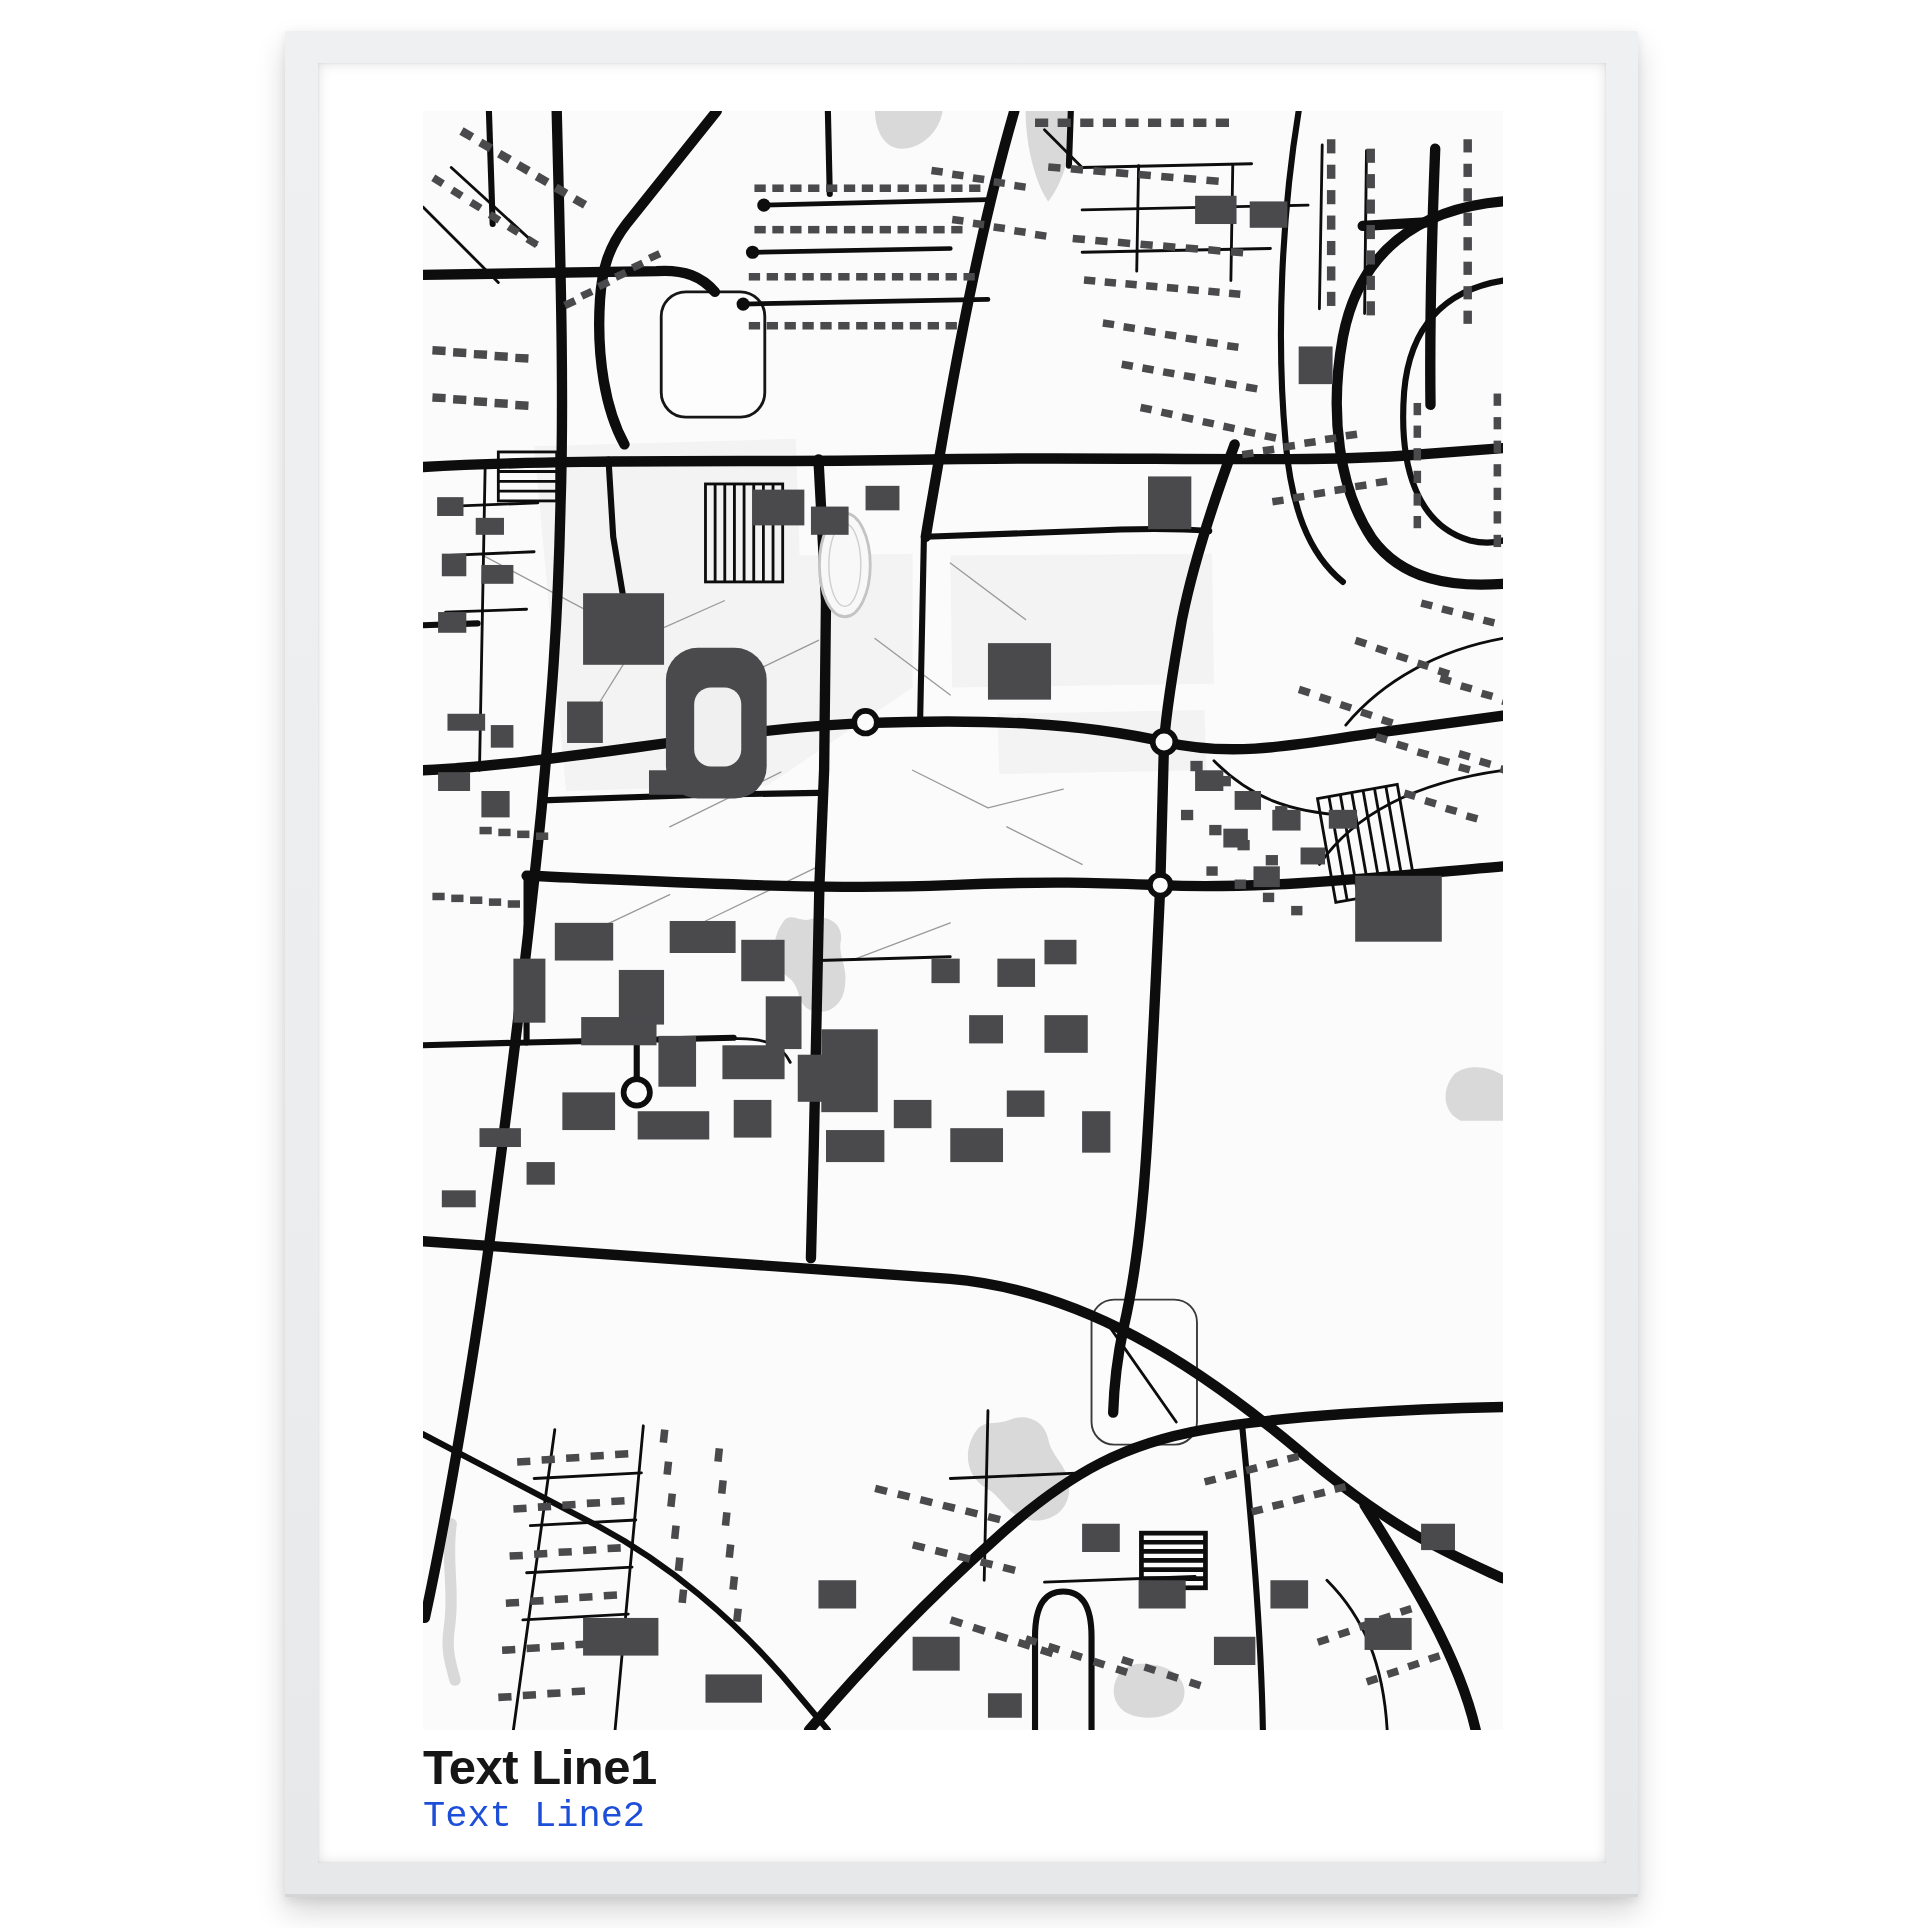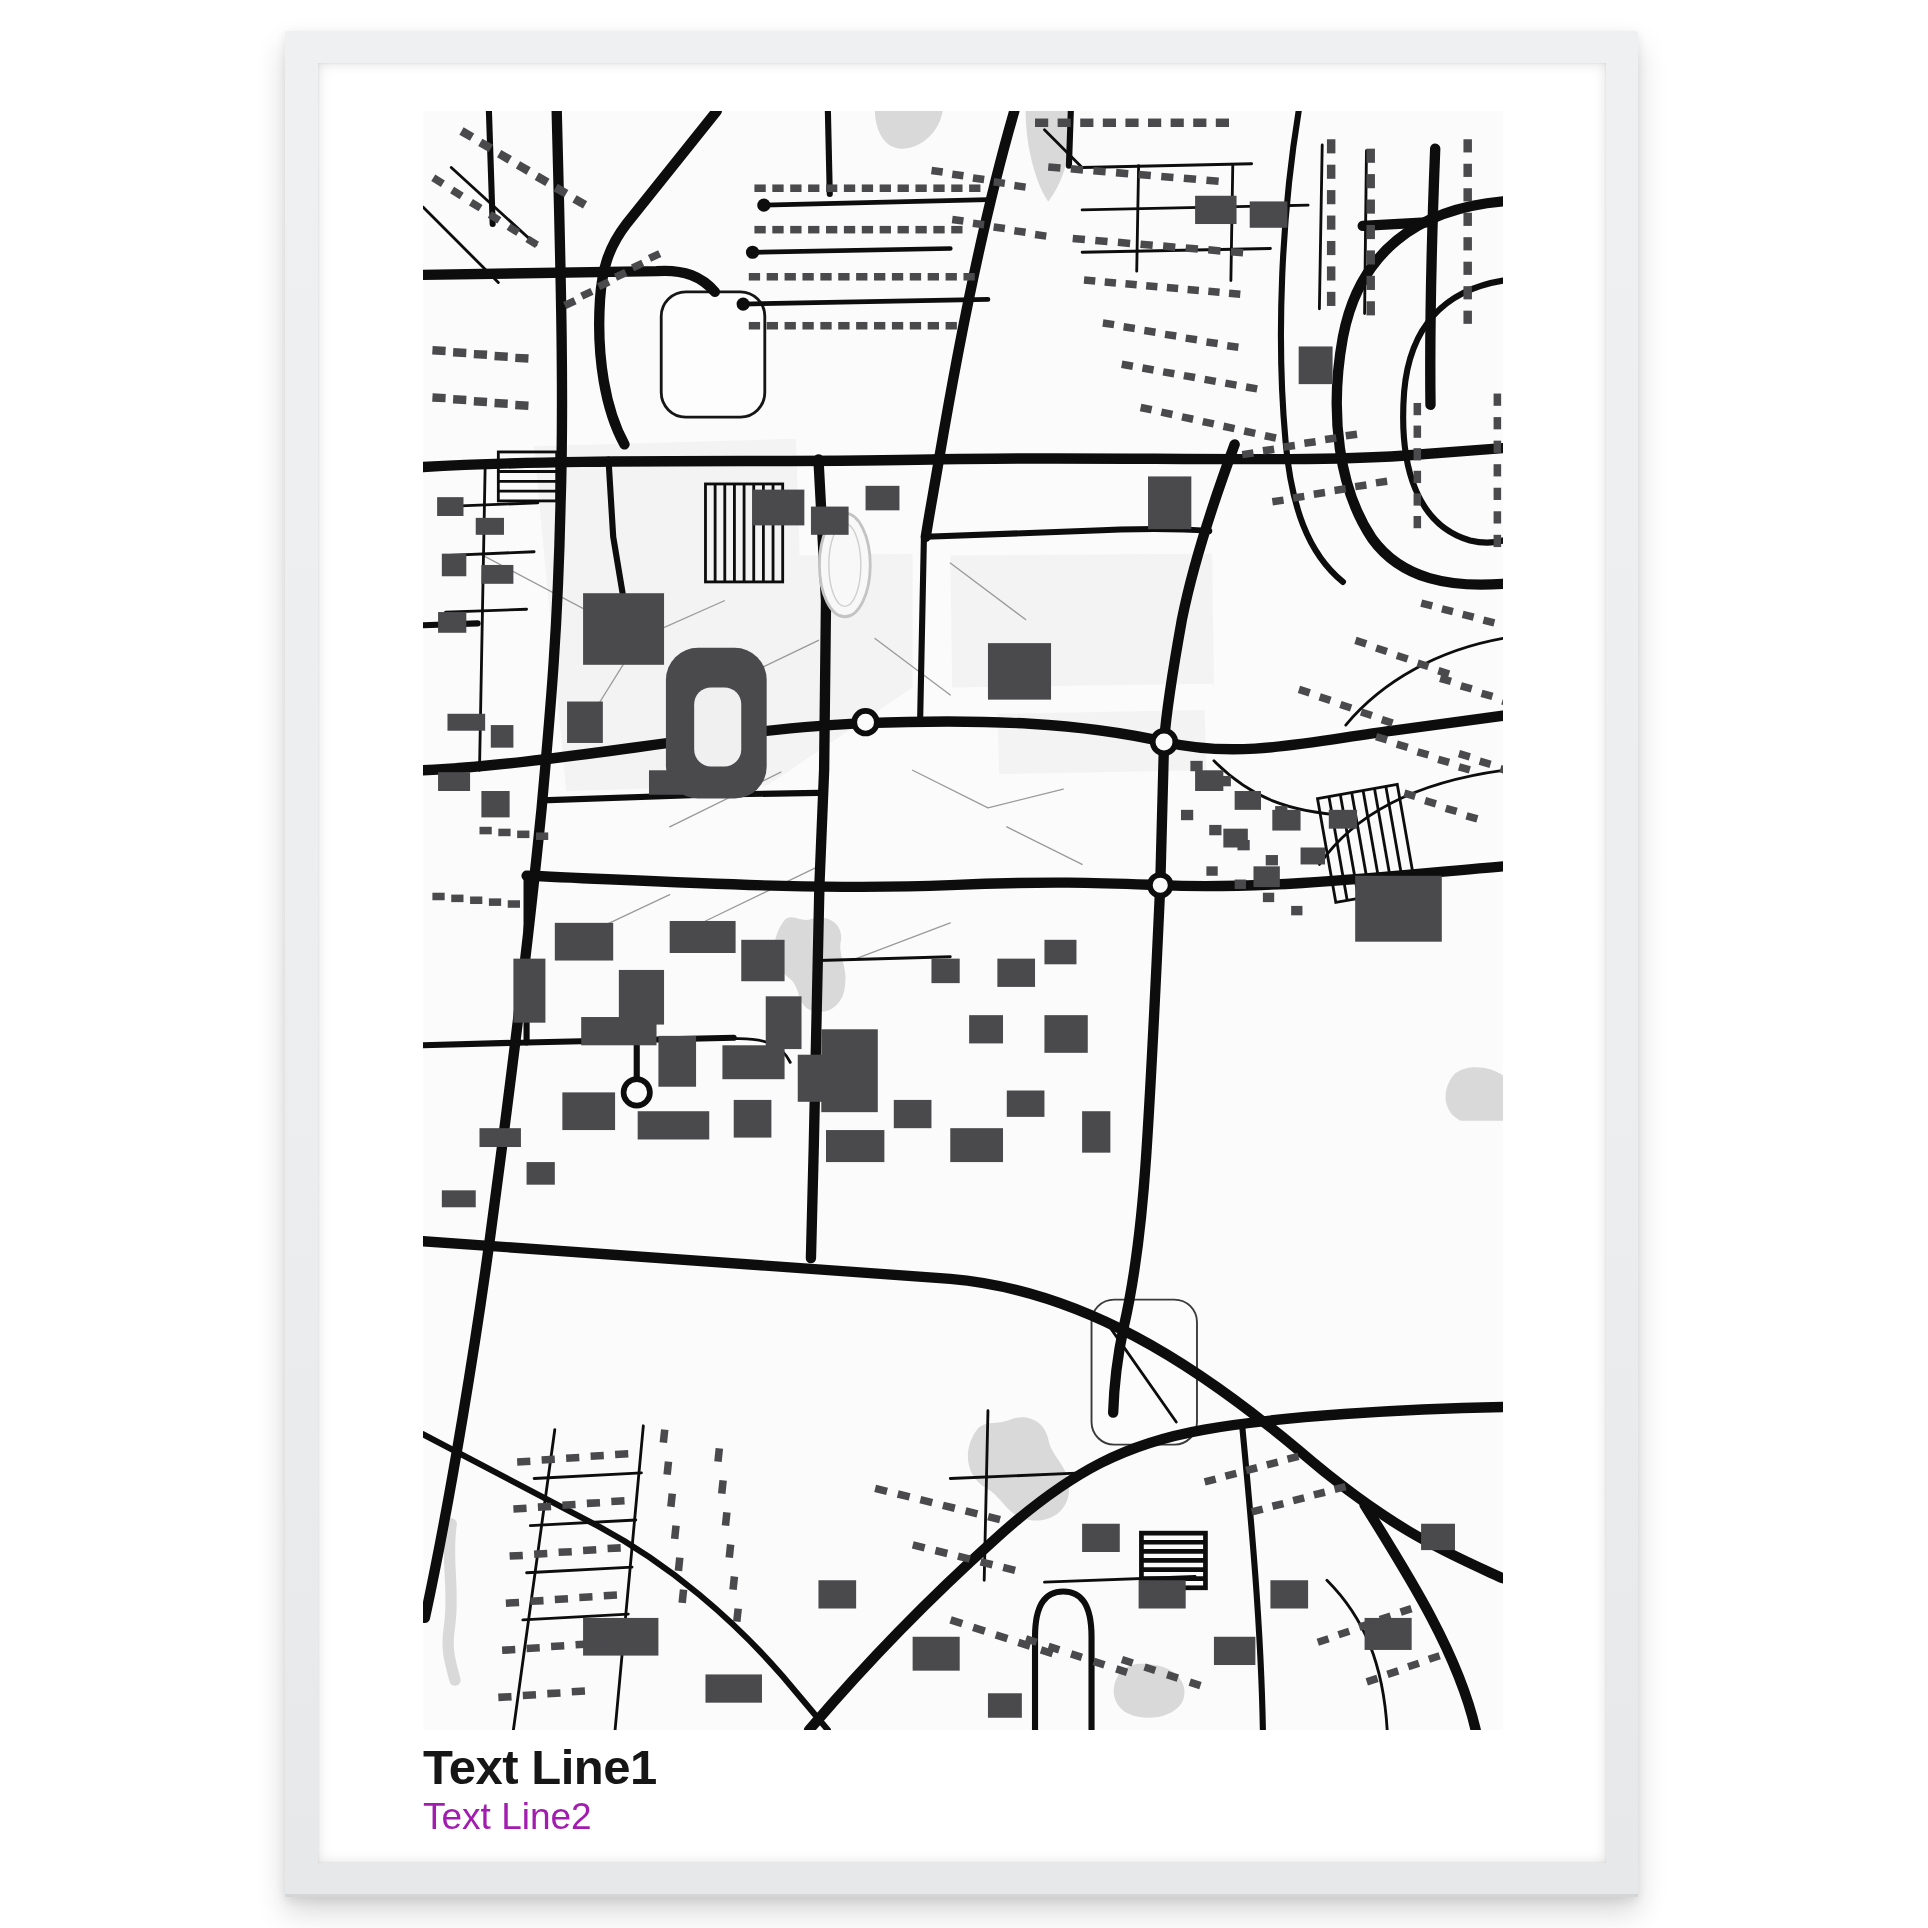--- a/index.html
+++ b/index.html
@@ -19,21 +19,21 @@
     position:absolute;left:33px;top:32px;width:1288px;height:1800px;
     background:#ffffff;
     box-shadow:inset 0 0 13px rgba(0,0,0,.13),inset 0 0 2.8px rgba(0,0,0,.10);
   }
   .map-area{position:absolute;left:105px;top:48px;width:1080px;height:1619px;}
   .map-area svg{display:block;width:100%;height:100%;}
   .caption{position:absolute;left:105px;top:1678px;}
   .caption .line1{margin:0;font-size:49px;line-height:53px;font-weight:700;
     color:#161616;letter-spacing:-0.5px;}
   .caption .line2{margin:1.9px 0 0 0;font-size:37px;line-height:41px;font-weight:400;
-    color:#a21caf;}
+    color:#1d4ed8;font-family:Liberation Mono, monospace;}
 </style>
 </head>
 <body>
 
 <div class="scene">
   <div class="frame">
     <div class="poster">
       <div class="map-area">
         <svg xmlns="http://www.w3.org/2000/svg" preserveAspectRatio="none" viewBox="0 0 1147 1719">
             <rect x="0" y="0" width="1147" height="1719" fill="#fbfbfb"></rect>

